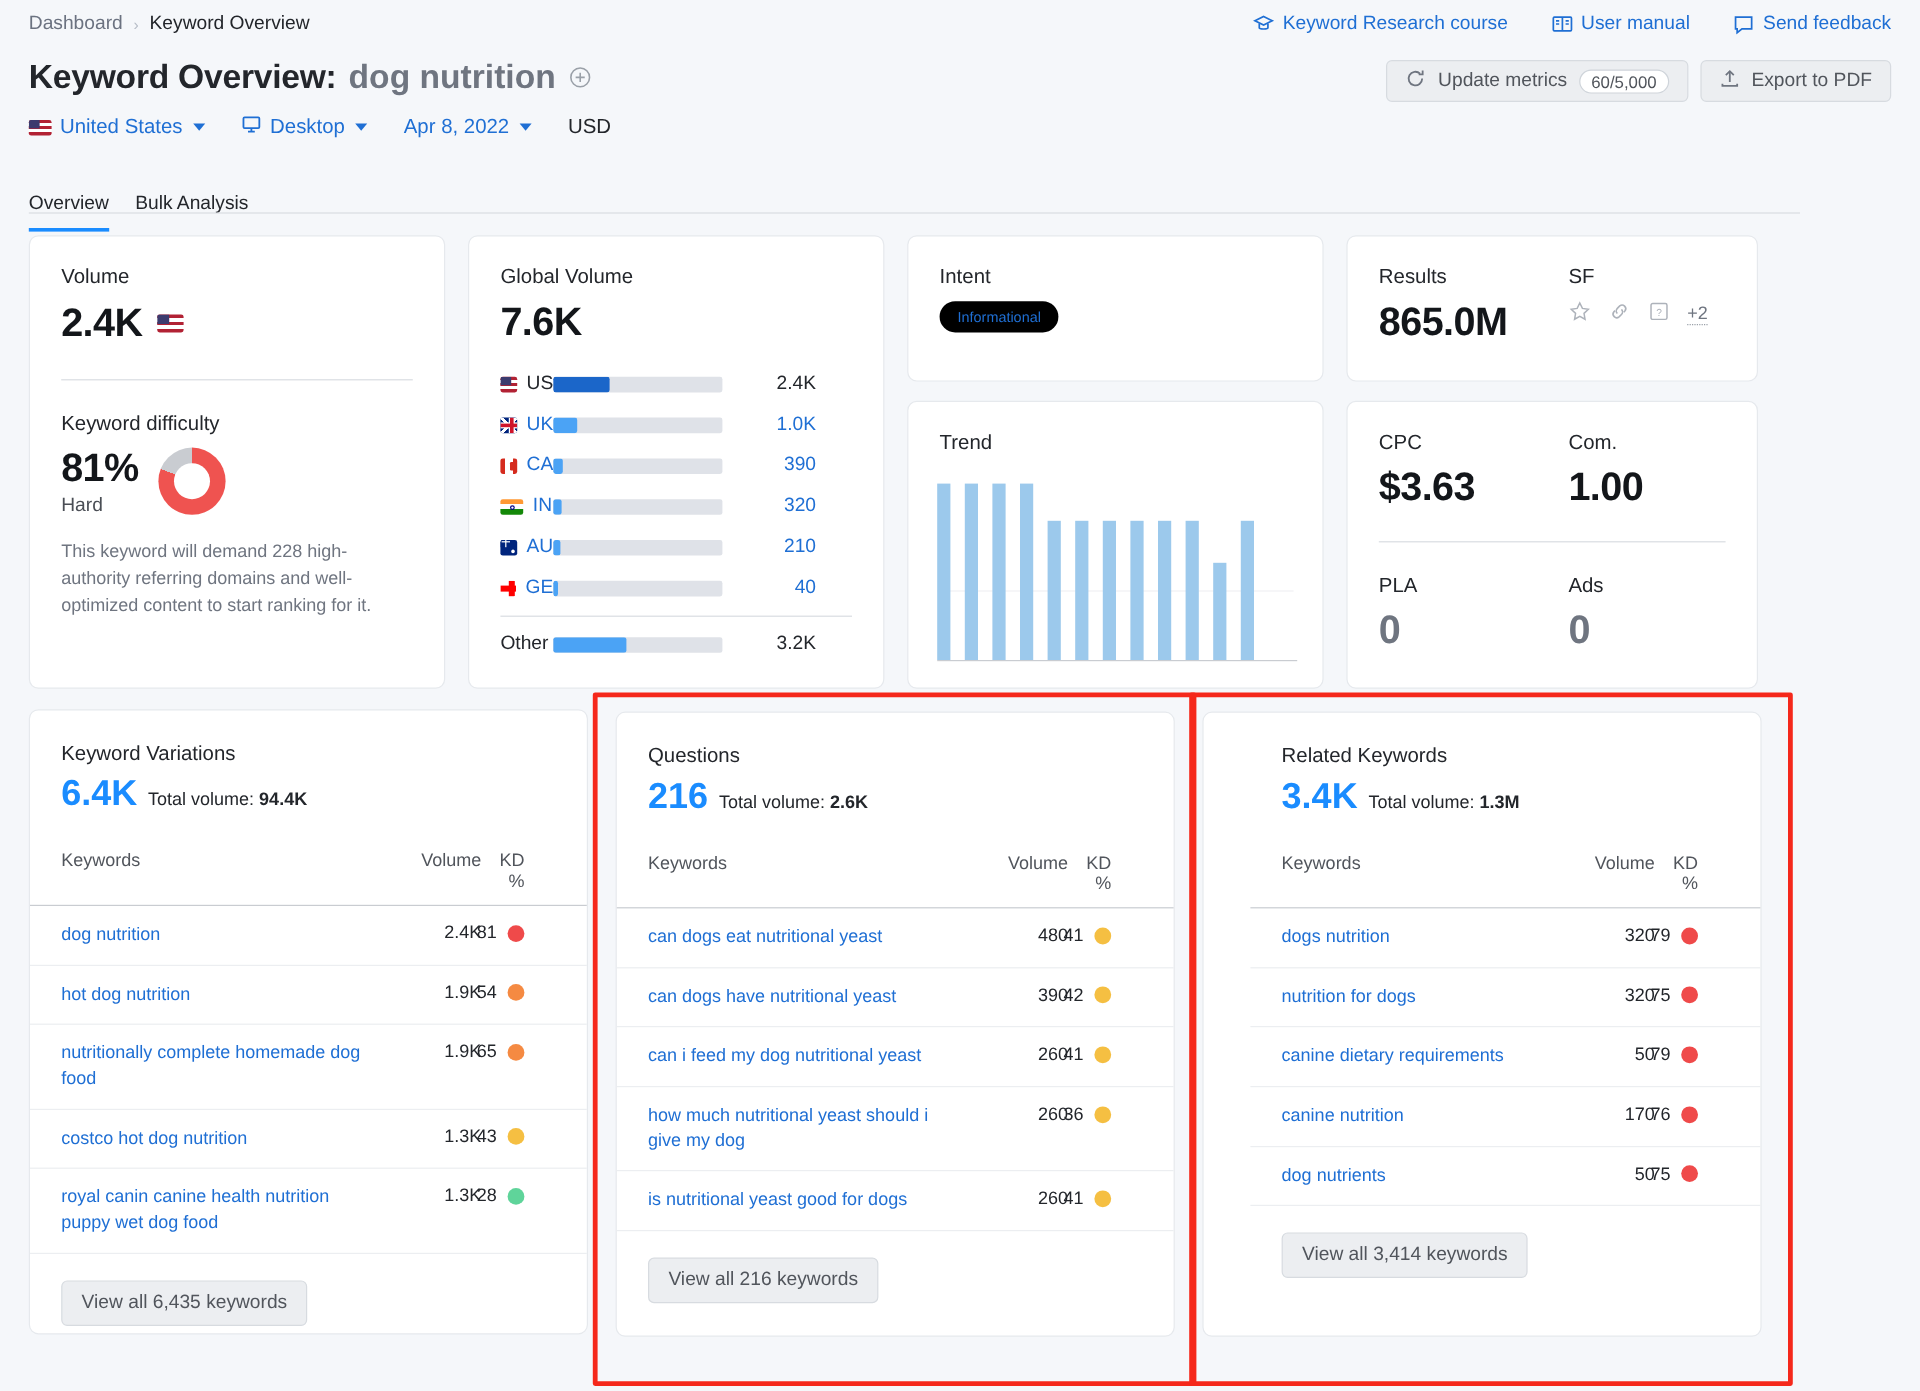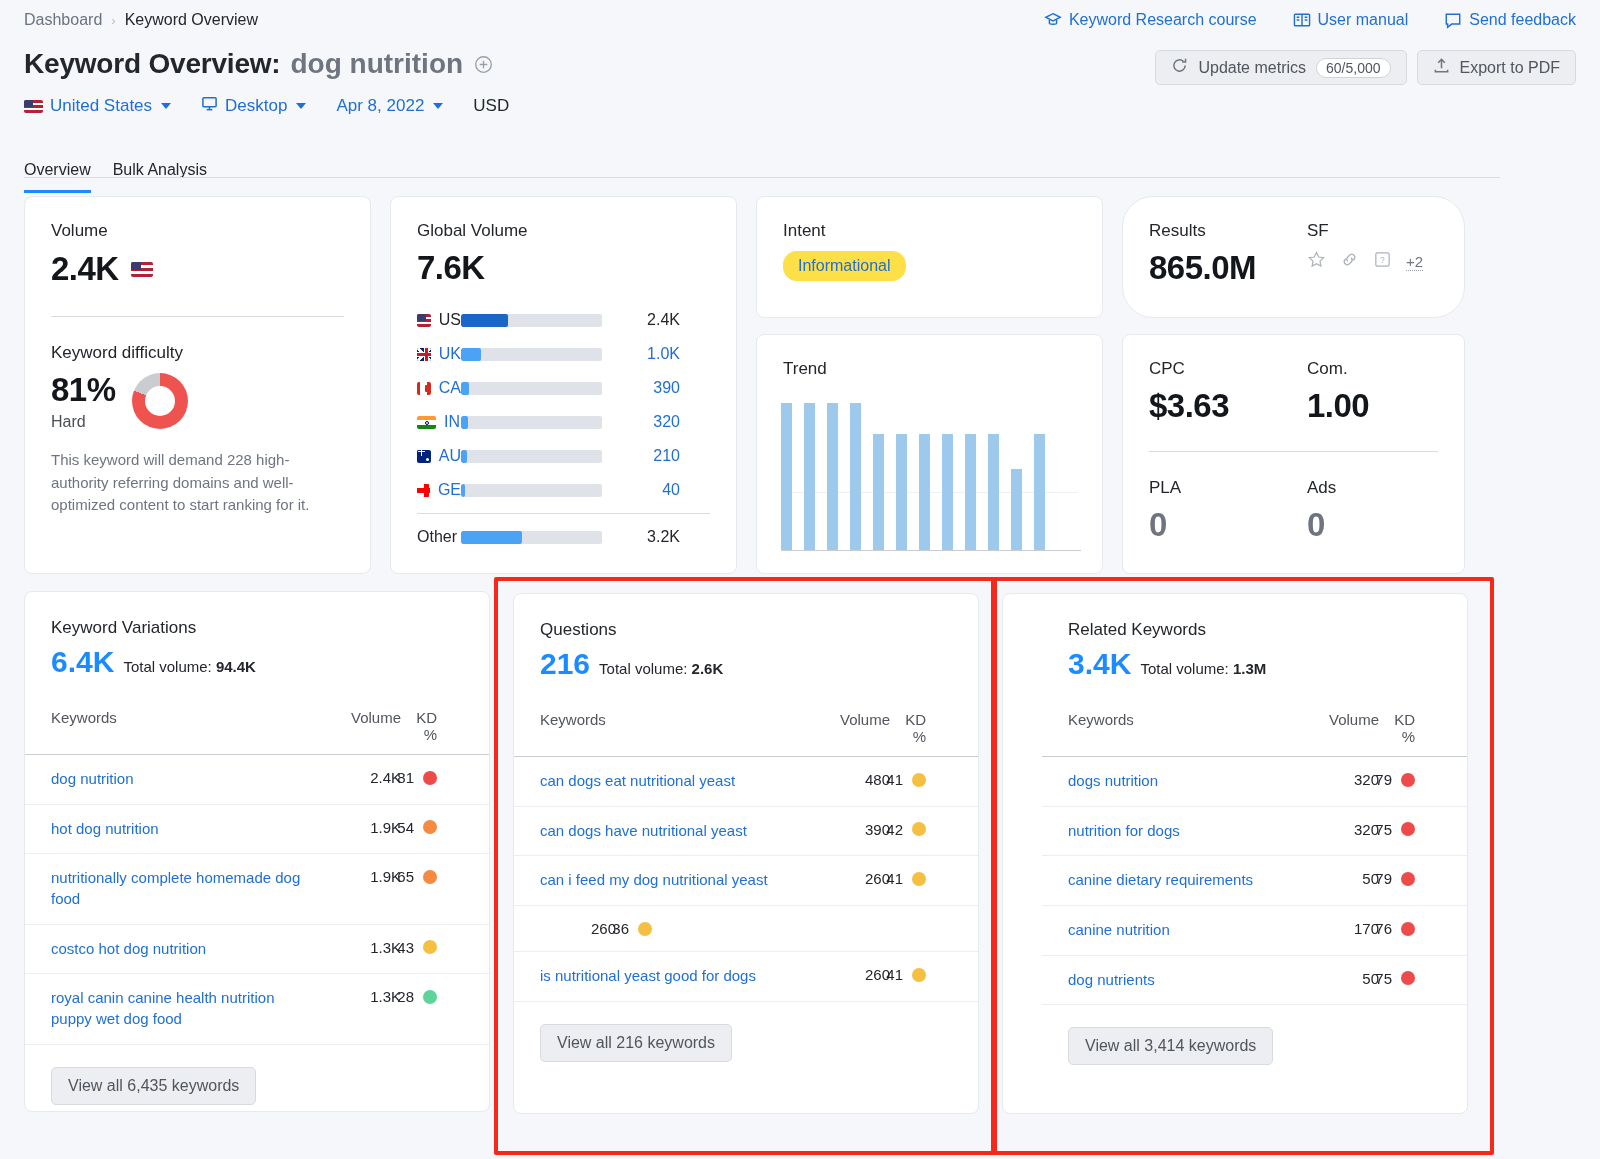--- a/index.html
+++ b/index.html
@@ -78,32 +78,32 @@
   .gv-row { display:flex; align-items:center; height:34px; font-size:16px; }
   .gv-cc { width:44px; display:flex; align-items:center; gap:8px; color:#1f6fd4;}
   .gv-cc.plain { color:#23262b; }
   .gv-bar { flex:1; height:13px; background:#dfe2e8; border-radius:2px; overflow:hidden; max-width:141px;}
   .gv-fill { height:100%; border-radius:2px; }
   .gv-val { width:78px; text-align:right; color:#1f6fd4;}
   .gv-val.dark { color:#23262b; }
 
   
   #card-intent { left:756px; top:196px; width:347px; height:122px; }
-  .chip { display:inline-block; background:#fde047; color:#1f6fd4; border-radius:14px;
-    padding:6px 15px; font-size:16px; }
+  .chip { display:inline-block; background:#000000; color:#1f6fd4; border-radius:14px;
+    padding:6px 15px; font-size:12px; }
 
   
   #card-trend { left:756px; top:334px; width:347px; height:240px; }
   .bars { position:absolute; left:24px; bottom:22px; width:300px; height:148px;
     display:flex; align-items:flex-end; gap:12px; border-bottom:1px solid #c9ccd1; }
   .bars .bar { width:11px; background:#9cc9ec; }
   .trend-gridline { position:absolute; left:24px; right:24px; bottom:80px; height:1px; background:#f0f1f3;}
 
   
-  #card-results { left:1122px; top:196px; width:343px; height:122px;border-radius:31px; }
+  #card-results { left:1122px; top:196px; width:343px; height:122px; }
   .two-col { display:flex; }
   .col-a { width:158px; }
   .sf-icons { display:flex; align-items:center; gap:14px; color:#adb2ba; margin-top:9px;}
   .plus2 { font-size:15px; color:#6f7580; border-bottom:1px dotted #9aa0a8; }
 
   
   #card-cpc { left:1122px; top:334px; width:343px; height:240px; }
 
   
   .panel { position:absolute; background:#fff; border:1px solid #e6e9ed; border-radius:8px; }
@@ -534,20 +534,21 @@
           <span class="dot" style="background: rgb(245, 191, 66);"></span>
         </div>
       </div><div class="row">
         <div class="c-kw">can i feed my dog nutritional yeast</div>
         <div class="c-vol">260</div>
         <div class="c-kd">
           <span>41</span>
           <span class="dot" style="background: rgb(245, 191, 66);"></span>
         </div>
       </div><div class="row">
+        <div class="c-kw">how much nutritional yeast should i give my dog</div>
         <div class="c-vol">260</div>
         <div class="c-kd">
           <span>36</span>
           <span class="dot" style="background: rgb(245, 191, 66);"></span>
         </div>
       </div><div class="row">
         <div class="c-kw">is nutritional yeast good for dogs</div>
         <div class="c-vol">260</div>
         <div class="c-kd">
           <span>41</span>

